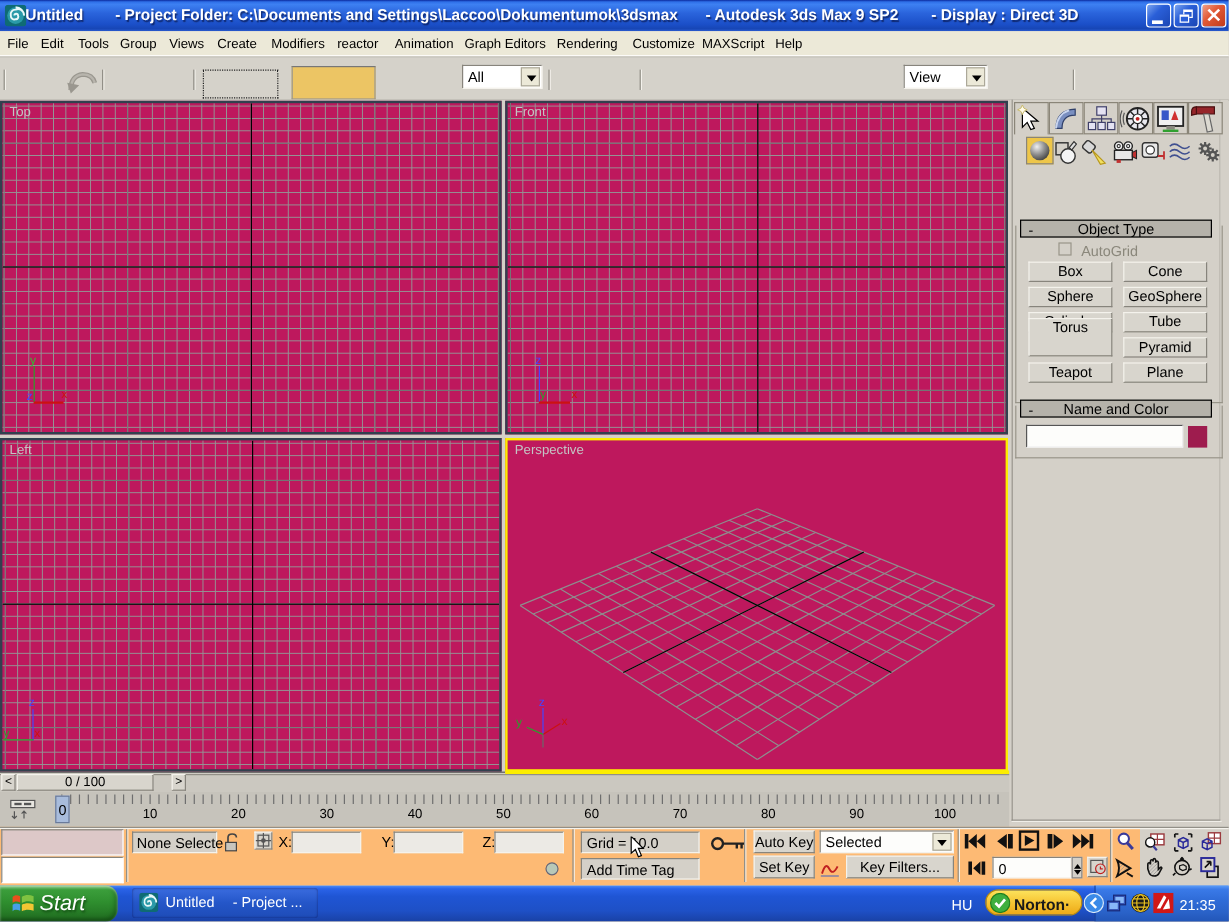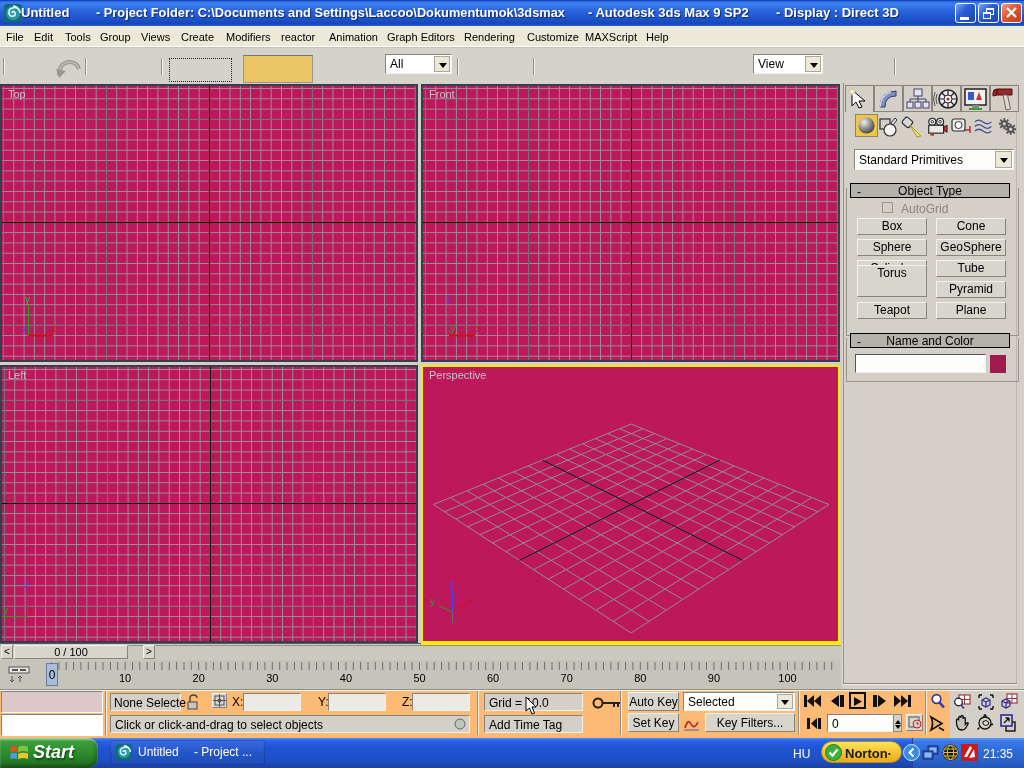--- a/index.html
+++ b/index.html
@@ -317,26 +317,20 @@
       </g>
       <g stroke="#555" stroke-width="2">
         <path d="M8 2 L8 14 M2 8 L14 8 M3.5 3.5 L12.5 12.5 M12.5 3.5 L3.5 12.5"></path>
         <path d="M15 8 L15 20 M9 14 L21 14 M10.5 9.5 L19.5 18.5 M19.5 9.5 L10.5 18.5"></path>
       </g>
       <circle cx="8" cy="8" r="1.8" fill="#d4d0c8"></circle>
       <circle cx="15" cy="14" r="1.8" fill="#d4d0c8"></circle>
     </svg>
   </div>
 
-  <div class="abs sunken" style="left:13px;top:66px;width:160px;height:21px;background:#fdfdfb">
-    <span class="abs" style="left:4px;top:3px;font-size:12px">Standard Primitives</span>
-    <div class="abs" style="right:1px;top:1px;width:17px;height:17px;background:#ece9d8;border:1px solid #aca899">
-      <div class="abs" style="left:4px;top:6px;width:0;height:0;border:4px solid transparent;border-top:5px solid #000"></div>
-    </div>
-  </div>
 
   <div class="abs" style="left:5px;top:105px;width:173px;height:148px;border:1px solid #989589;border-top:none"></div>
   <div class="rollhead" style="left:9px;top:100px;width:160px">
     <span class="abs" style="left:6px;top:1px">-</span>Object Type
   </div>
   <div class="abs" style="left:41px;top:119px;width:11px;height:11px;border:1px solid #989589;background:#d4d0c8"></div>
   <span class="abs" style="left:60px;top:119px;font-size:12px;color:#8a877b">AutoGrid</span>
   <div class="mxbtn" style="left:16px;top:135px;width:70px;height:17px">Box</div>
   <div class="mxbtn" style="left:95px;top:135px;width:70px;height:17px">Cone</div>
   <div class="mxbtn" style="left:16px;top:156px;width:70px;height:17px">Sphere</div>
@@ -530,23 +524,20 @@
       <span class="abs" style="left:4px;top:2px">Grid = 10.0</span>
     </div>
   <svg class="abs" style="left:524px;top:8px" width="14" height="20" viewBox="0 0 14 20">
     <path d="M2 0 L2 14 L5.5 11 L8 17 L10.5 16 L8 10 L12 10 Z" fill="#fff" stroke="#000"></path>
   </svg>
   <svg class="abs" style="left:592px;top:8px" width="30" height="12" viewBox="0 0 30 12">
     <circle cx="6" cy="6" r="4.5" fill="none" stroke="#222" stroke-width="2"></circle>
     <path d="M10 6 L28 6 M22 6 L22 10 M26 6 L26 10" stroke="#222" stroke-width="2"></path>
   </svg>
 
-  <div class="sunken" style="left:110px;top:26px;width:360px;height:18px">
-      <span class="abs" style="left:4px;top:2px">Click or click-and-drag to select objects</span>
-    </div>
   <svg class="abs" style="left:452px;top:28px" width="16" height="14" viewBox="0 0 16 14">
     <circle cx="8" cy="7" r="5" fill="#b8c8b8" stroke="#667"></circle>
   </svg>
   <div class="sunken" style="left:484px;top:26px;width:99px;height:18px">
       <span class="abs" style="left:4px;top:2px">Add Time Tag</span>
     </div>
 
   <div class="mxbtn" style="left:628px;top:3px;width:51px;height:19px;line-height:18px">Auto Key</div>
   <div class="mxbtn" style="left:628px;top:24px;width:51px;height:19px;line-height:18px">Set Key</div>
   <div class="abs sunken" style="left:683px;top:3px;width:112px;height:19px;background:#fdfdfb">
@@ -644,21 +635,21 @@
 
   <div class="abs" style="left:0;top:0;width:98px;height:30px;border-radius:0 10px 10px 0;
     background:linear-gradient(180deg,#7ec97e 0%,#3b9e3b 12%,#2f8f2f 45%,#247524 85%,#1c5c1c 100%);
     box-shadow:inset 0 1px 2px rgba(255,255,255,.5), inset -2px -2px 4px rgba(0,40,0,.4)">
     <svg class="abs" style="left:8px;top:3px" width="23" height="23" viewBox="0 0 23 23">
       <path d="M2.5 6.5 C4 5 6.2 4.6 8.8 5.8 L8.8 11 C6.2 9.8 4 10 2.5 11.5 Z" fill="#e8501c"></path>
       <path d="M10.2 6.2 C13 4.5 16.5 4.2 20 5.8 L20 11 C16.5 9.6 13 9.8 10.2 11.4 Z" fill="#7fc241"></path>
       <path d="M2.5 13 C4 11.8 6.2 11.6 8.8 12.6 L8.8 18 C6.2 16.8 4 17 2.5 18.3 Z" fill="#46a0e8"></path>
       <path d="M10.2 12.9 C13 11.4 16.5 11.2 20 12.6 L20 18 C16.5 16.6 13 16.8 10.2 18.3 Z" fill="#f2c633"></path>
     </svg>
-    <span class="abs" style="left:33px;top:4px;color:#fff;font-size:18px;font-weight:bold;font-style:italic;text-shadow:1px 2px 2px rgba(0,40,0,.6)">Start</span>
+    <span class="abs" style="left:33px;top:4px;color:#fff;font-size:18px;font-weight:normal;font-style:italic;text-shadow:1px 2px 2px rgba(0,40,0,.6)">Start</span>
   </div>
 
   <div class="abs" style="left:110px;top:2px;width:155px;height:25px;border-radius:3px;
     background:linear-gradient(180deg,#3a6ce0 0%,#2456c8 50%,#1e4cb8 100%);box-shadow:inset 0 0 2px rgba(0,0,60,.6)">
     <svg class="abs" style="left:6px;top:4px" width="16" height="16" viewBox="0 0 18 18">
       <rect x="0" y="0" width="18" height="18" rx="3" fill="#0f6b74"></rect>
       <circle cx="9" cy="9" r="7" fill="#2a9aa8"></circle>
       <path d="M9 2 A7 7 0 0 1 16 9 A5 5 0 0 0 9 4 A4 4 0 0 0 5 9 A3 3 0 0 0 9 12 A2 2 0 0 0 11 9 A1.5 1.5 0 0 0 8 9" stroke="#e8f8f8" stroke-width="1.6" fill="none"></path>
     </svg>
     <span class="abs" style="left:28px;top:5px;color:#fff;font-size:12px">Untitled</span>

